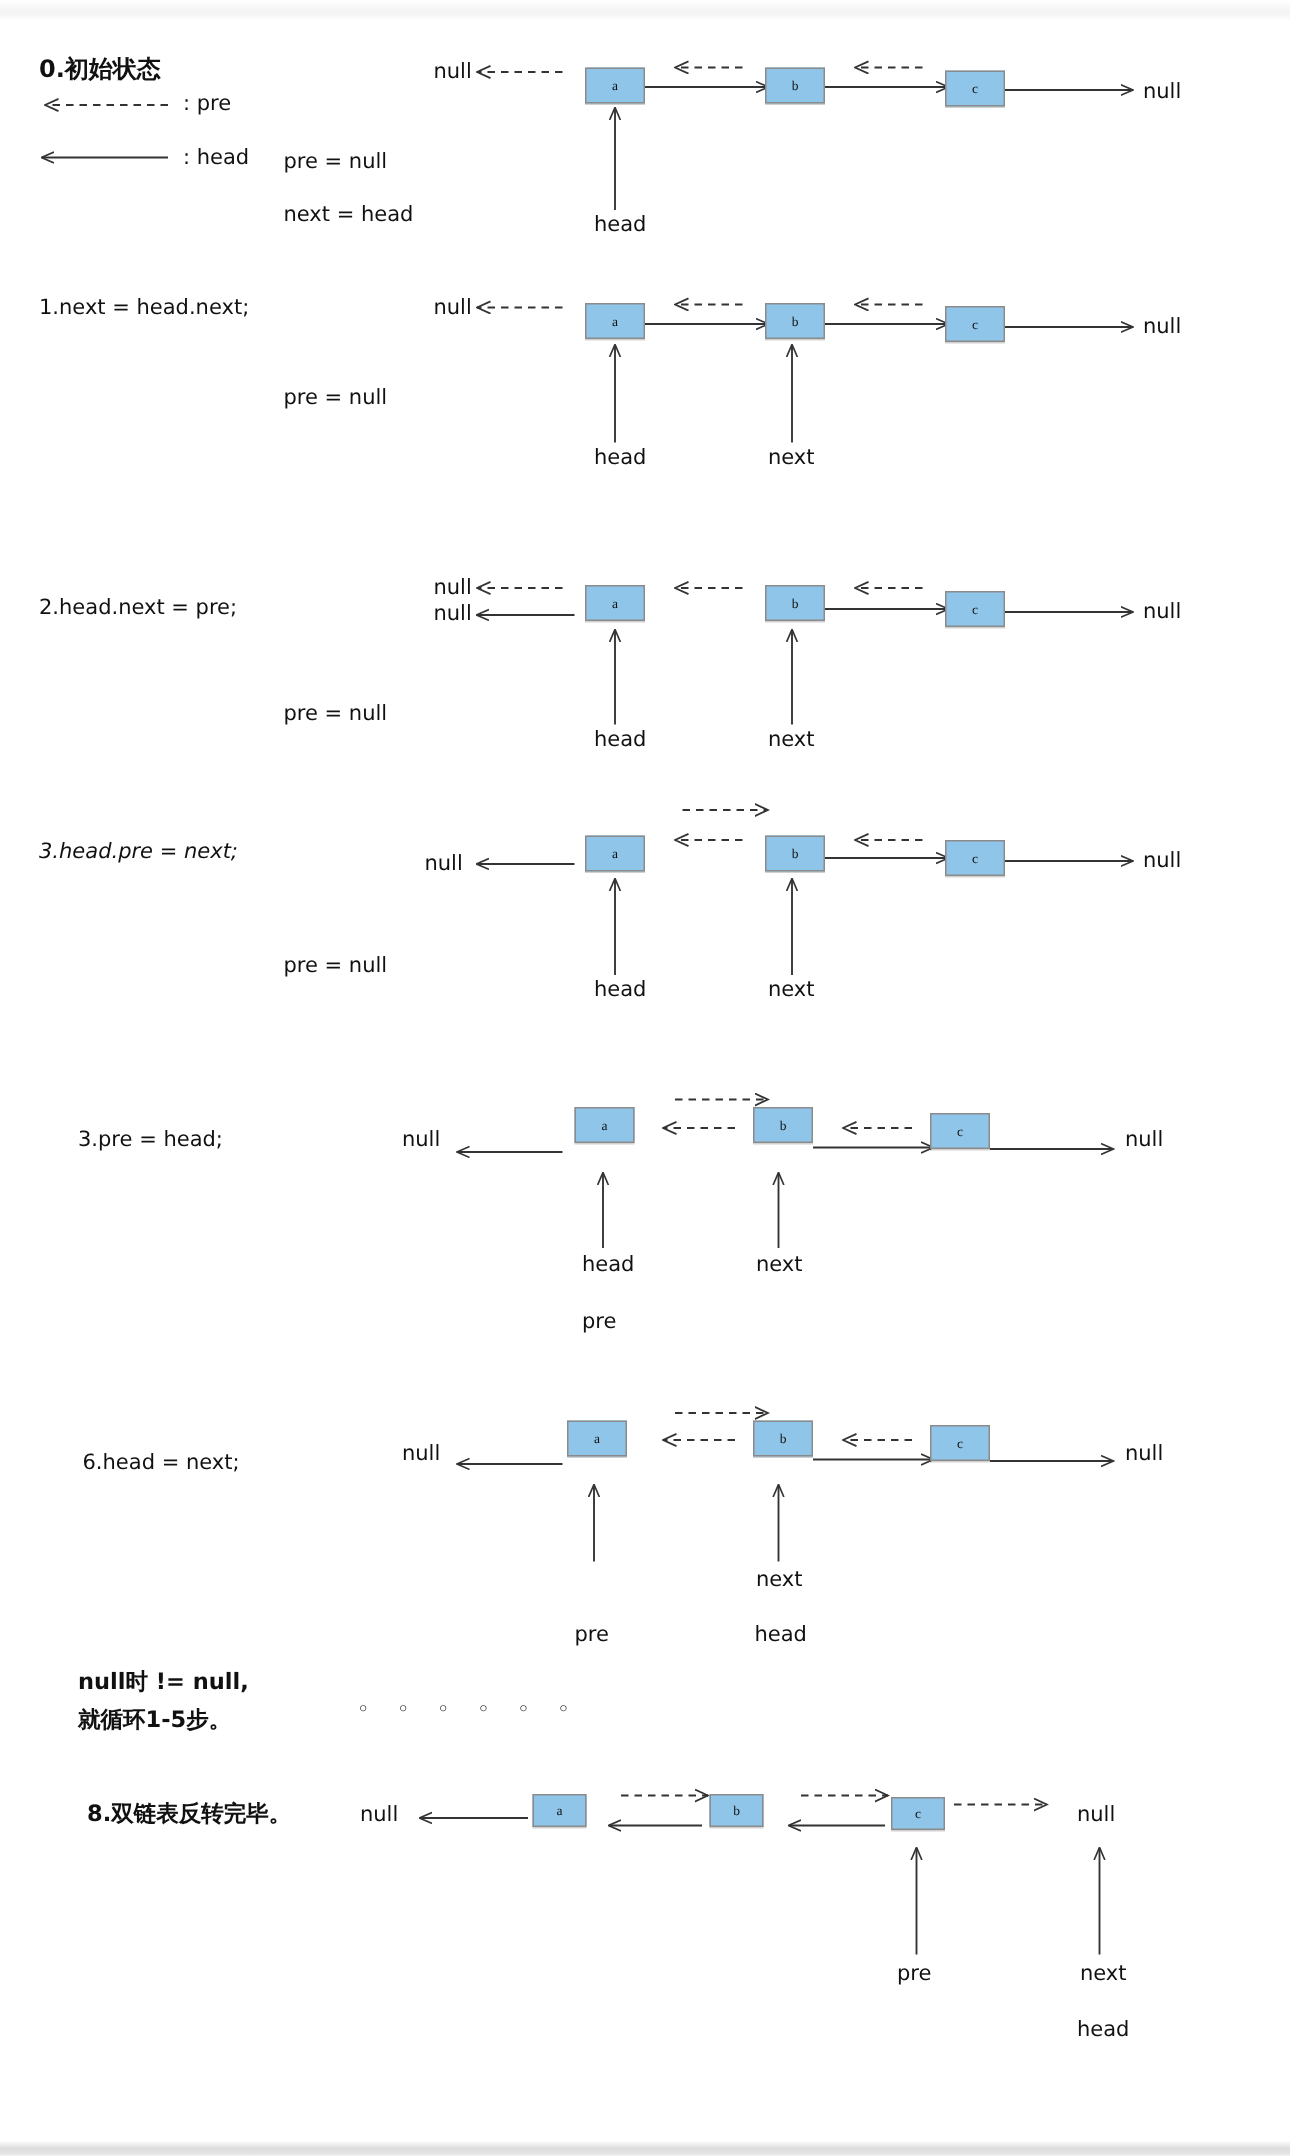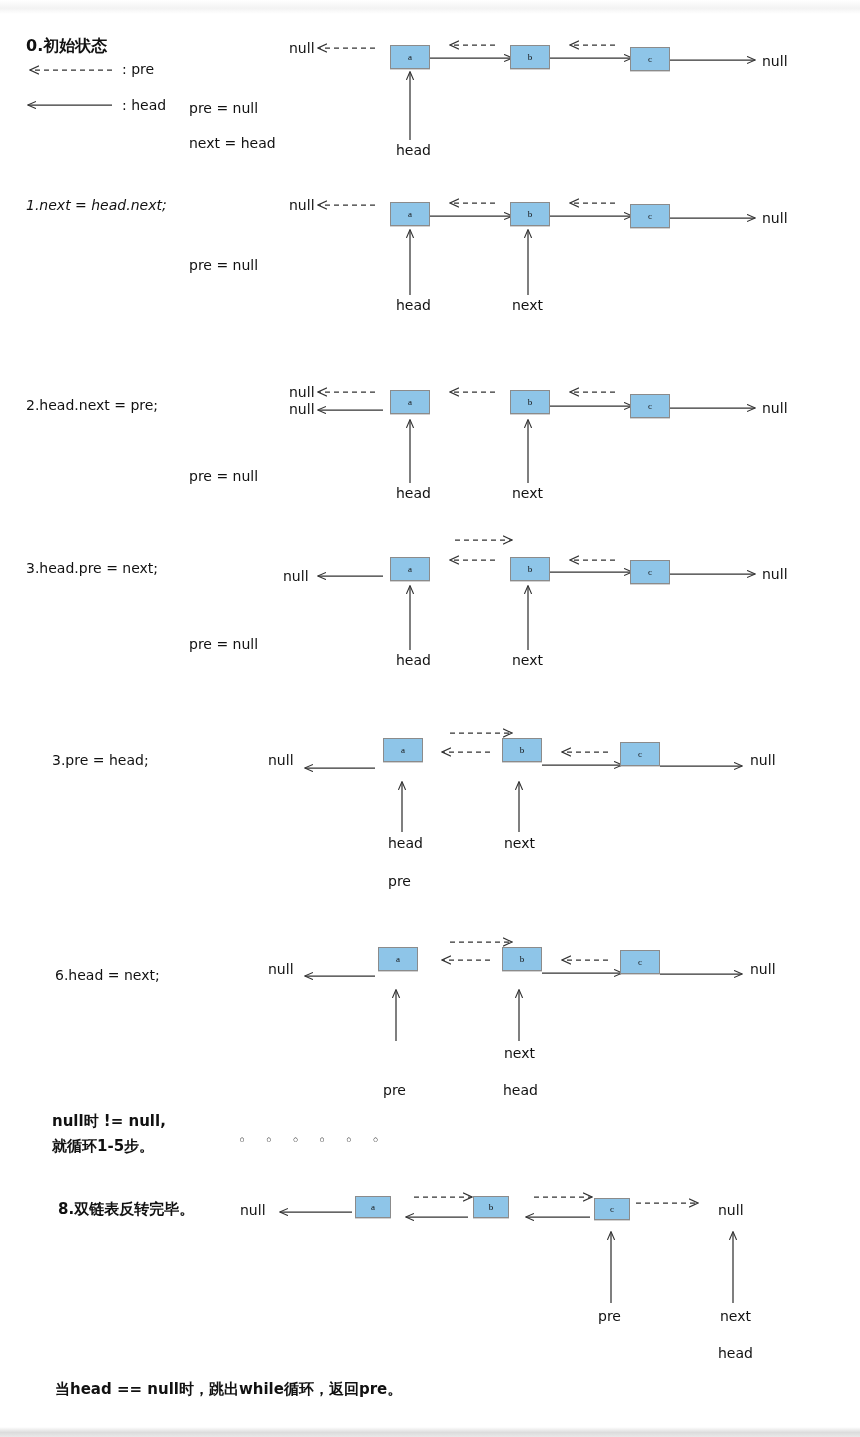--- a/index.html
+++ b/index.html
@@ -120,42 +120,42 @@
 
   <div class="lbl" style="left:189px;top:101px;">pre = null</div>
   <div class="lbl" style="left:189px;top:136px;">next = head</div>
   <div class="lbl" style="left:289px;top:41px;">null</div>
   <div class="lbl" style="left:762px;top:54px;">null</div>
   <div class="node" style="left:390px;top:45px;">a</div>
   <div class="node" style="left:510px;top:45px;">b</div>
   <div class="node" style="left:630px;top:47px;">c</div>
   <div class="lbl" style="left:396px;top:143px;">head</div>
 
-  <div class="lbl" style="left:26px;top:198px;font-style:italic;">1.next = head.next;</div>
+  <div class="lbl" style="left:26px;top:198px;">1.next = head.next;</div>
   <div class="lbl" style="left:189px;top:258px;">pre = null</div>
   <div class="lbl" style="left:289px;top:198px;">null</div>
   <div class="lbl" style="left:762px;top:211px;">null</div>
   <div class="node" style="left:390px;top:202px;">a</div>
   <div class="node" style="left:510px;top:202px;">b</div>
   <div class="node" style="left:630px;top:204px;">c</div>
   <div class="lbl" style="left:396px;top:298px;">head</div>
   <div class="lbl" style="left:512px;top:298px;">next</div>
 
   <div class="lbl" style="left:26px;top:398px;">2.head.next = pre;</div>
   <div class="lbl" style="left:189px;top:469px;">pre = null</div>
   <div class="lbl" style="left:289px;top:385px;">null</div>
   <div class="lbl" style="left:289px;top:402px;">null</div>
   <div class="lbl" style="left:762px;top:401px;">null</div>
   <div class="node" style="left:390px;top:390px;">a</div>
   <div class="node" style="left:510px;top:390px;">b</div>
   <div class="node" style="left:630px;top:394px;">c</div>
   <div class="lbl" style="left:396px;top:486px;">head</div>
   <div class="lbl" style="left:512px;top:486px;">next</div>
 
-  <div class="lbl" style="left:26px;top:561px;">3.head.pre = next;</div>
+  <div class="lbl" style="left:26px;top:561px;font-style:italic;">3.head.pre = next;</div>
   <div class="lbl" style="left:189px;top:637px;">pre = null</div>
   <div class="lbl" style="left:283px;top:569px;">null</div>
   <div class="lbl" style="left:762px;top:567px;">null</div>
   <div class="node" style="left:390px;top:557px;">a</div>
   <div class="node" style="left:510px;top:557px;">b</div>
   <div class="node" style="left:630px;top:560px;">c</div>
   <div class="lbl" style="left:396px;top:653px;">head</div>
   <div class="lbl" style="left:512px;top:653px;">next</div>
 
   <div class="lbl" style="left:52px;top:753px;">3.pre = head;</div>
@@ -185,15 +185,14 @@
   <div class="lbl cn" style="left:58px;top:1202px;">8.双链表反转完毕。</div>
   <div class="lbl" style="left:240px;top:1203px;">null</div>
   <div class="lbl" style="left:718px;top:1203px;">null</div>
   <div class="node sm" style="left:355px;top:1196px;">a</div>
   <div class="node sm" style="left:473px;top:1196px;">b</div>
   <div class="node sm" style="left:594px;top:1198px;">c</div>
   <div class="lbl" style="left:598px;top:1309px;">pre</div>
   <div class="lbl" style="left:720px;top:1309px;">next</div>
   <div class="lbl" style="left:718px;top:1346px;">head</div>
 
-  <div class="lbl cn" style="left:55px;top:1382px;font-weight:bold;">当head == null时，跳出while循环，返回pre。</div>
 
 </div>
 
 </body></html>

